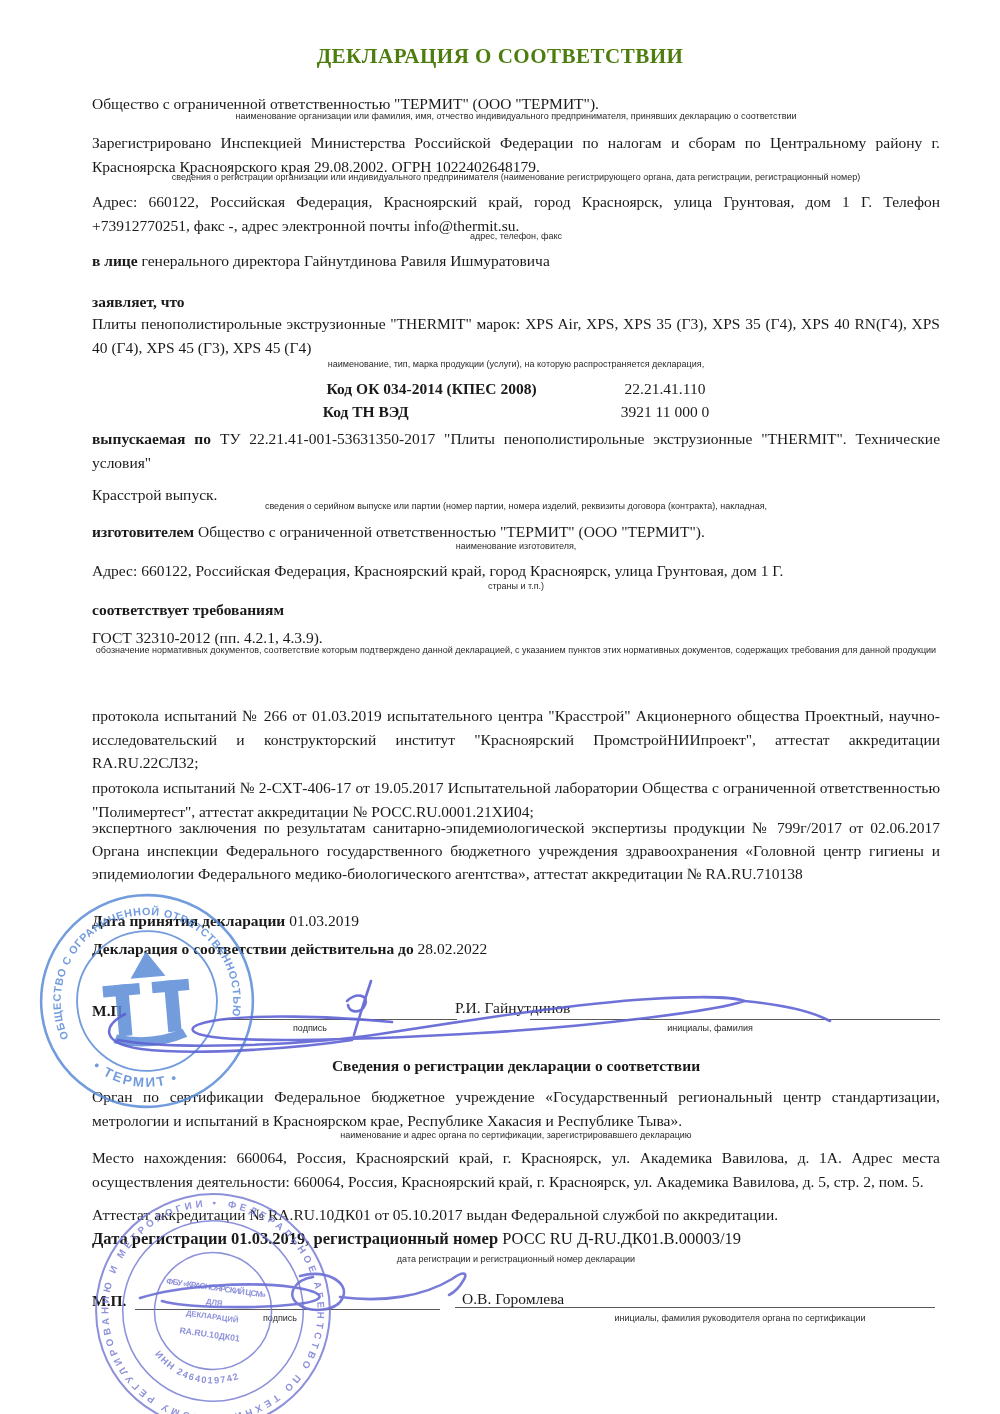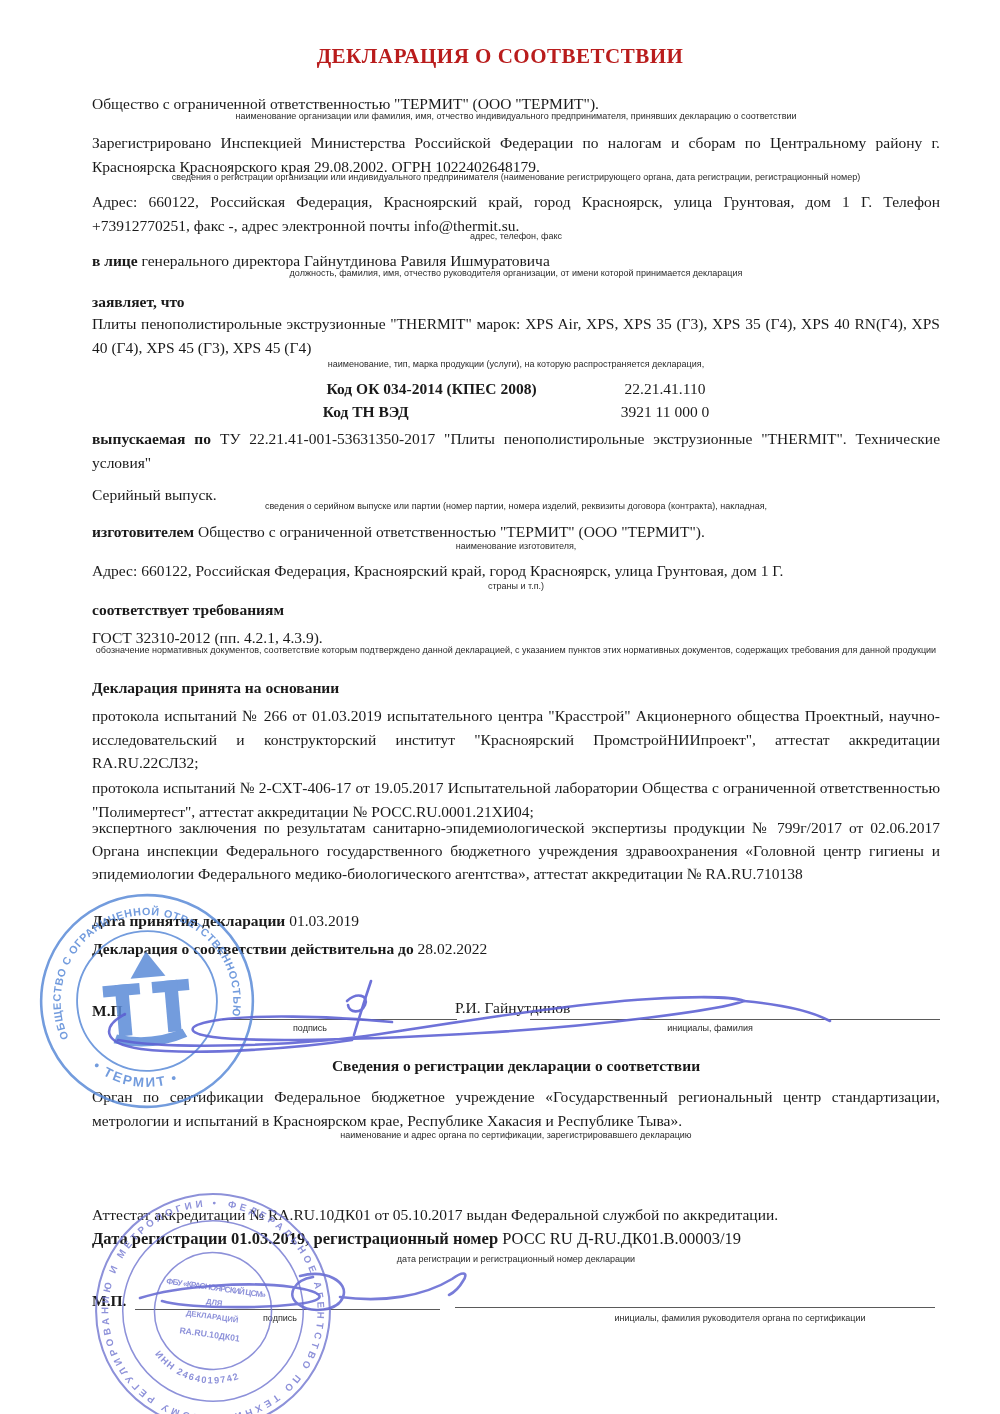--- a/index.html
+++ b/index.html
@@ -1,21 +1,21 @@
 <!DOCTYPE html>
 <html lang="ru" style="--stamp1: #5b8bd8; --stamp2: #7176d0; --ink1: #5f63d4; --ink2: #6a6ed4;"><head>
 <meta charset="utf-8">
 <style>
   html,body{margin:0;padding:0;background:#ffffff;}
   .page{
     position:relative;width:1000px;height:1414px;background:#fff;overflow:hidden;
     font-family:"Liberation Serif", serif;color:#1a1a1a;
   }
   .abs{position:absolute;left:92px;width:848px;}
-  .title{left:0;width:1000px;text-align:center;font-weight:bold;font-size:21px;letter-spacing:.5px;color:#b91c1c;}
+  .title{left:0;width:1000px;text-align:center;font-weight:bold;font-size:21px;letter-spacing:.5px;color:#4d7c0f;}
   .body{font-size:15.5px;line-height:24px;}
   .just{text-align:justify;}
   .lh23{line-height:23px;}
   .lh235{line-height:23.5px;}
   .lead{font-weight:bold;}
   .cap{
     font-family:"Liberation Sans", sans-serif;font-size:9px;line-height:11px;
     color:#2b2b2b;text-align:center;
   }
   .codes-row{display:flex;font-size:15.5px;line-height:23px;justify-content:center;}
@@ -39,79 +39,79 @@
   <div class="abs body" style="top:92px">Общество с ограниченной ответственностью "ТЕРМИТ" (ООО "ТЕРМИТ").</div>
   <div class="abs cap" style="top:111px">наименование организации или фамилия, имя, отчество индивидуального предпринимателя, принявших декларацию о соответствии</div>
 
   <div class="abs body just" style="top:131px">Зарегистрировано Инспекцией Министерства Российской Федерации по налогам и сборам по Центральному району г. Красноярска Красноярского края 29.08.2002. ОГРН 1022402648179.</div>
   <div class="abs cap" style="top:172px">сведения о регистрации организации или индивидуального предпринимателя (наименование регистрирующего органа, дата регистрации, регистрационный номер)</div>
 
   <div class="abs body just" style="top:190px">Адрес: 660122, Российская Федерация, Красноярский край, город Красноярск, улица Грунтовая, дом 1 Г. Телефон +73912770251, факс -, адрес электронной почты info@thermit.su.</div>
   <div class="abs cap" style="top:231px">адрес, телефон, факс</div>
 
   <div class="abs body" style="top:249px"><span class="lead">в лице</span> <span>генерального директора Гайнутдинова Равиля Ишмуратовича</span></div>
-  <div class="abs cap" style="top:268px">должность, фамилия, имя, отчество руководителя организации, от имени которой принимается декларация</div>
 
   <div class="abs body lead" style="top:290px">заявляет, что</div>
 
   <div class="abs body just" style="top:312px">Плиты пенополистирольные экструзионные "THERMIT" марок: XPS Air, XPS, XPS 35 (Г3), XPS 35 (Г4), XPS 40 RN(Г4), XPS 40 (Г4), XPS 45 (Г3), XPS 45 (Г4)</div>
   <div class="abs cap" style="top:359px">наименование, тип, марка продукции (услуги), на которую распространяется декларация,</div>
 
   <div class="abs" style="top:377px">
     <div class="codes-row">
       <span class="c-label">Код ОК 034-2014 (КПЕС 2008)</span>
       <span class="c-value">22.21.41.110</span>
     </div>
     <div class="codes-row">
       <span class="c-label">Код ТН ВЭД</span>
       <span class="c-value">3921 11 000 0</span>
     </div>
   </div>
 
   <div class="abs body just" style="top:427px"><span class="lead">выпускаемая по</span> <span>ТУ 22.21.41-001-53631350-2017 "Плиты пенополистирольные экструзионные "THERMIT". Технические условия"</span></div>
 
-  <div class="abs body" style="top:483px">Серийный выпуск.</div>
+  <div class="abs body" style="top:483px">Красстрой выпуск.</div>
   <div class="abs cap" style="top:501px">сведения о серийном выпуске или партии (номер партии, номера изделий, реквизиты договора (контракта), накладная,</div>
 
   <div class="abs cap" style="top:541px">наименование изготовителя,</div>
   <div class="abs body" style="top:520px"><span class="lead">изготовителем</span> <span>Общество с ограниченной ответственностью "ТЕРМИТ" (ООО "ТЕРМИТ").</span></div>
 
   <div class="abs body" style="top:559px">Адрес: 660122, Российская Федерация, Красноярский край, город Красноярск, улица Грунтовая, дом 1 Г.</div>
   <div class="abs cap" style="top:581px">страны и т.п.)</div>
 
   <div class="abs body lead" style="top:598px">соответствует требованиям</div>
 
   <div class="abs body" style="top:626px">ГОСТ 32310-2012 (пп. 4.2.1, 4.3.9).</div>
   <div class="abs cap" style="top:645px">обозначение нормативных документов, соответствие которым подтверждено данной декларацией, с указанием пунктов этих нормативных документов, содержащих требования для данной продукции</div>
 
-  <div class="abs body lead" style="top:676px">Декларация принята на основании</div>
   <div class="abs body just lh235" style="top:704px">протокола испытаний № 266 от 01.03.2019 испытательного центра "Красстрой" Акционерного общества Проектный, научно-исследовательский и конструкторский институт "Красноярский ПромстройНИИпроект", аттестат аккредитации RA.RU.22СЛ32;</div>
   <div class="abs body just lh235" style="top:776px">протокола испытаний № 2-СХТ-406-17 от 19.05.2017 Испытательной лаборатории Общества с ограниченной ответственностью "Полимертест", аттестат аккредитации № РОСС.RU.0001.21ХИ04;</div>
   <div class="abs body just lh23" style="top:816px">экспертного заключения по результатам санитарно-эпидемиологической экспертизы продукции № 799г/2017 от 02.06.2017 Органа инспекции Федерального государственного бюджетного учреждения здравоохранения «Головной центр гигиены и эпидемиологии Федерального медико-биологического агентства», аттестат аккредитации № RA.RU.710138</div>
 
   <div class="abs body" style="top:909px"><span class="lead">Дата принятия декларации</span> <span>01.03.2019</span></div>
   <div class="abs body" style="top:937px"><span class="lead">Декларация о соответствии действительна до</span> <span>28.02.2022</span></div>
 
   <div class="abs mp" style="top:1002px">М.П.</div>
   <div class="line" style="left:222px;top:1019px;width:235px"></div>
   <div class="cap" style="position:absolute;left:230px;top:1023px;width:160px">подпись</div>
   <div class="sig-name" style="position:absolute;left:455px;top:999px">Р.И. Гайнутдинов</div>
   <div class="line" style="left:530px;top:1019px;width:410px"></div>
   <div class="cap" style="position:absolute;left:560px;top:1023px;width:300px">инициалы, фамилия</div>
 
   <div class="abs sec-head" style="top:1057px">Сведения о регистрации декларации о соответствии</div>
   <div class="abs body just" style="top:1085px">Орган по сертификации Федеральное бюджетное учреждение «Государственный региональный центр стандартизации, метрологии и испытаний в Красноярском крае, Республике Хакасия и Республике Тыва».</div>
   <div class="abs cap" style="top:1130px">наименование и адрес органа по сертификации, зарегистрировавшего декларацию</div>
+  <div class="abs body just lh235" style="top:1146px">Место нахождения: 660064, Россия, Красноярский край, г. Красноярск, ул. Академика Вавилова, д. 1А. Адрес места осуществления деятельности: 660064, Россия, Красноярский край, г. Красноярск, ул. Академика Вавилова, д. 5, стр. 2, пом. 5.</div>
   <div class="abs body" style="top:1203px">Аттестат аккредитации № RA.RU.10ДК01 от 05.10.2017 выдан Федеральной службой по аккредитации.</div>
   <div class="abs body" style="top:1227px;font-size:16.5px"><span class="lead">Дата регистрации 01.03.2019, регистрационный номер</span> <span>РОСС RU Д-RU.ДК01.В.00003/19</span></div>
   <div class="abs cap" style="top:1254px">дата регистрации и регистрационный номер декларации</div>
 
   <div class="abs mp" style="top:1292px">М.П.</div>
   <div class="line" style="left:135px;top:1309px;width:305px"></div>
   <div class="cap" style="position:absolute;left:180px;top:1313px;width:200px">подпись</div>
+  <div class="sig-name" style="position:absolute;left:462px;top:1290px">О.В. Горомлева</div>
   <div class="line" style="left:455px;top:1307px;width:480px"></div>
   <div class="cap" style="position:absolute;left:540px;top:1313px;width:400px">инициалы, фамилия руководителя органа по сертификации</div>
 
   <div class="stamp" style="left:36px;top:890px;width:222px;height:222px;transform:rotate(-5deg);opacity:.85">
     <svg width="222" height="222" viewBox="0 0 216 216">
       <defs>
         <path id="s1top" d="M 29 137 A 84 84 0 1 1 187 137"></path>
         <path id="s1bot" d="M 44 162 A 84 84 0 0 0 172 162"></path>
       </defs>
       <circle cx="108" cy="108" r="103" fill="none" stroke="var(--stamp1)" stroke-width="2.5"></circle>

